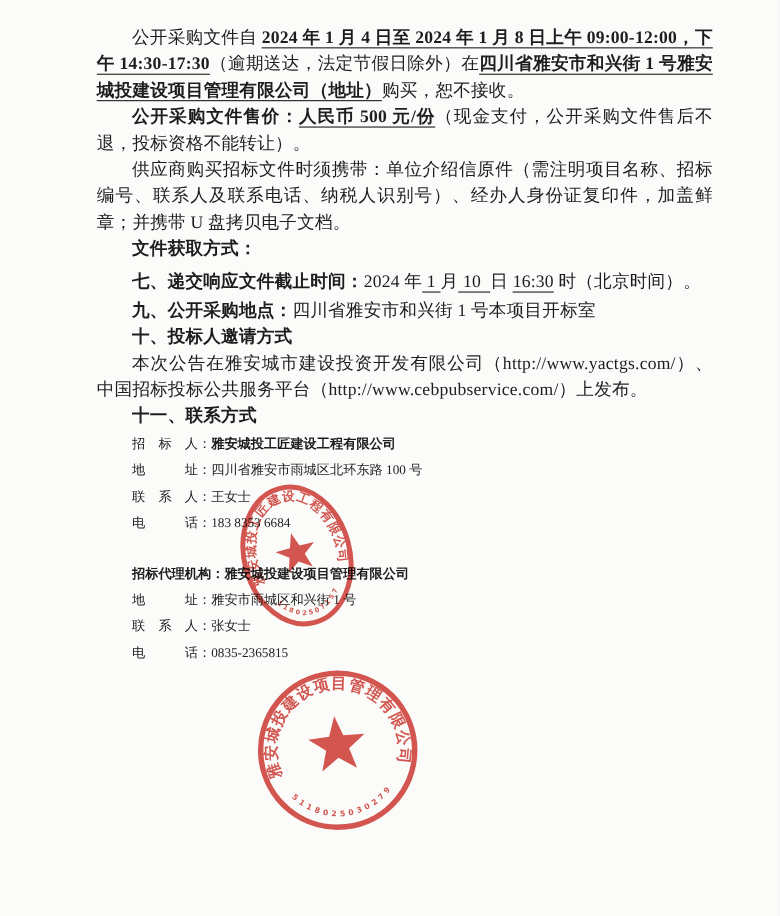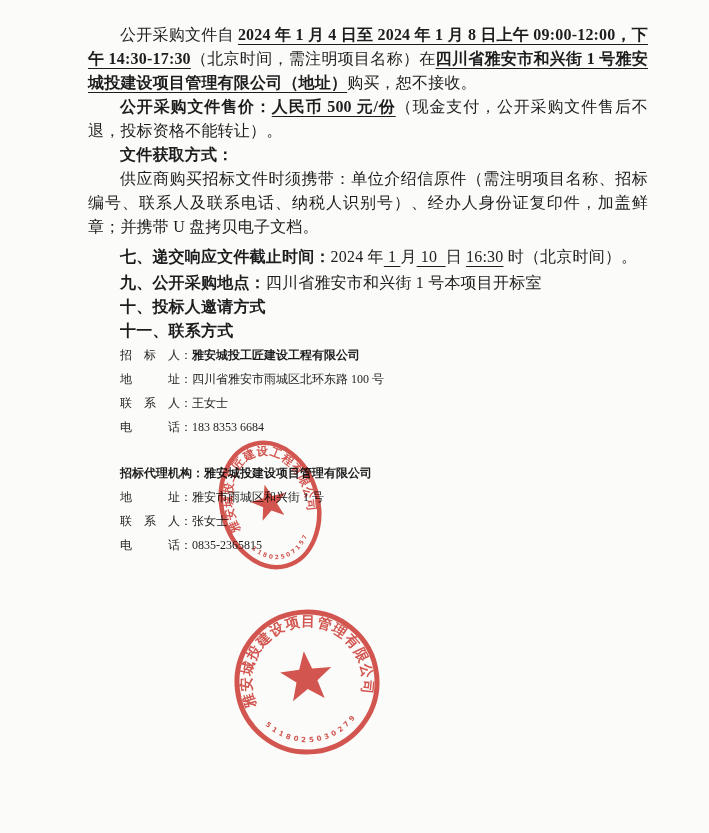--- a/index.html
+++ b/index.html
@@ -56,27 +56,28 @@
     font-family:"DejaVu Sans",sans-serif;
     font-weight:bold;
   }
 </style>
 </head>
 <body>
 
 <div class="page">
 
   <div class="doc">
-    <p class="para indent"><span>公开采购文件自 </span><span class="bu">2024 年 1 月 4 日至 2024 年 1 月 8 日上午 09:00-12:00，下午 14:30-17:30</span><span>（北京时间，需注明项目名称）在</span><span class="bu">四川省雅安市和兴街 1 号雅安城投建设项目管理有限公司（地址）</span><span>购买，恕不接收。</span></p>
+    <p class="para indent"><span>公开采购文件自 </span><span class="bu">2024 年 1 月 4 日至 2024 年 1 月 8 日上午 09:00-12:00，下午 14:30-17:30</span><span>（逾期送达，法定节假日除外）在</span><span class="bu">四川省雅安市和兴街 1 号雅安城投建设项目管理有限公司（地址）</span><span>购买，恕不接收。</span></p>
     <p class="para indent"><span class="b">公开采购文件售价：</span><span class="bu">人民币 500 元/份</span><span>（现金支付，公开采购文件售后不退，投标资格不能转让）。</span></p>
+    <p class="para indent"><span>供应商购买招标文件时须携带：单位介绍信原件（需注明项目名称、招标编号、联系人及联系电话、纳税人识别号）、经办人身份证复印件，加盖鲜章；并携带 U 盘拷贝电子文档。</span></p>
     <p class="para indent"><span class="b">文件获取方式：</span></p>
-    <p class="para indent"><span>供应商购买招标文件时须携带：单位介绍信原件（需注明项目名称、招标编号、联系人及联系电话、纳税人识别号）、经办人身份证复印件，加盖鲜章；并携带 U 盘拷贝电子文档。</span></p>
     <p class="para indent gap"><span class="b">七、递交响应文件截止时间：</span><span>2024 年</span><span class="u">&nbsp;1&nbsp;</span><span>月</span><span class="u">&nbsp;10&nbsp;&nbsp;</span><span>日 </span><span class="u">16:30</span><span> 时（北京时间）。</span></p>
     <p class="para indent gap2"><span class="b">九、公开采购地点：</span><span>四川省雅安市和兴街 1 号本项目开标室</span></p>
     <p class="para indent"><span class="b">十、投标人邀请方式</span></p>
+    <p class="para indent"><span>本次公告在雅安城市建设投资开发有限公司（http://www.yactgs.com/）、中国招标投标公共服务平台（http://www.cebpubservice.com/）上发布。</span></p>
     <p class="para indent"><span class="b">十一、联系方式</span></p>
 
     <div class="contact-block">
       <div class="row vb"><span class="lbl">招　标　人：</span><span class="val">雅安城投工匠建设工程有限公司</span></div>
       <div class="row"><span class="lbl">地　　　址：</span><span class="val">四川省雅安市雨城区北环东路 100 号</span></div>
       <div class="row"><span class="lbl">联　系　人：</span><span class="val">王女士</span></div>
       <div class="row"><span class="lbl">电　　　话：</span><span class="val">183 8353 6684</span></div>
     </div>
 
     <div class="contact-block agency">

